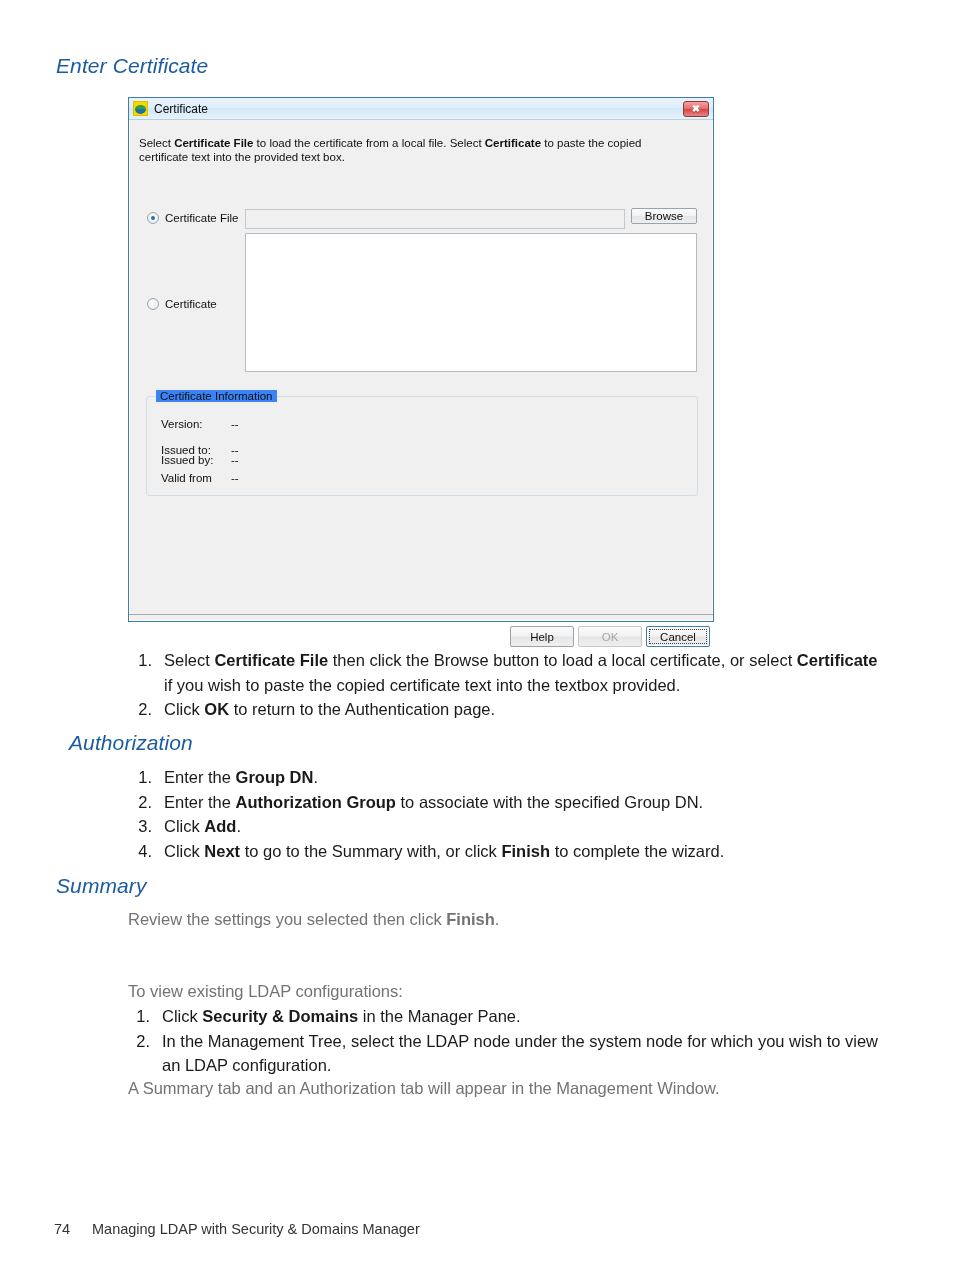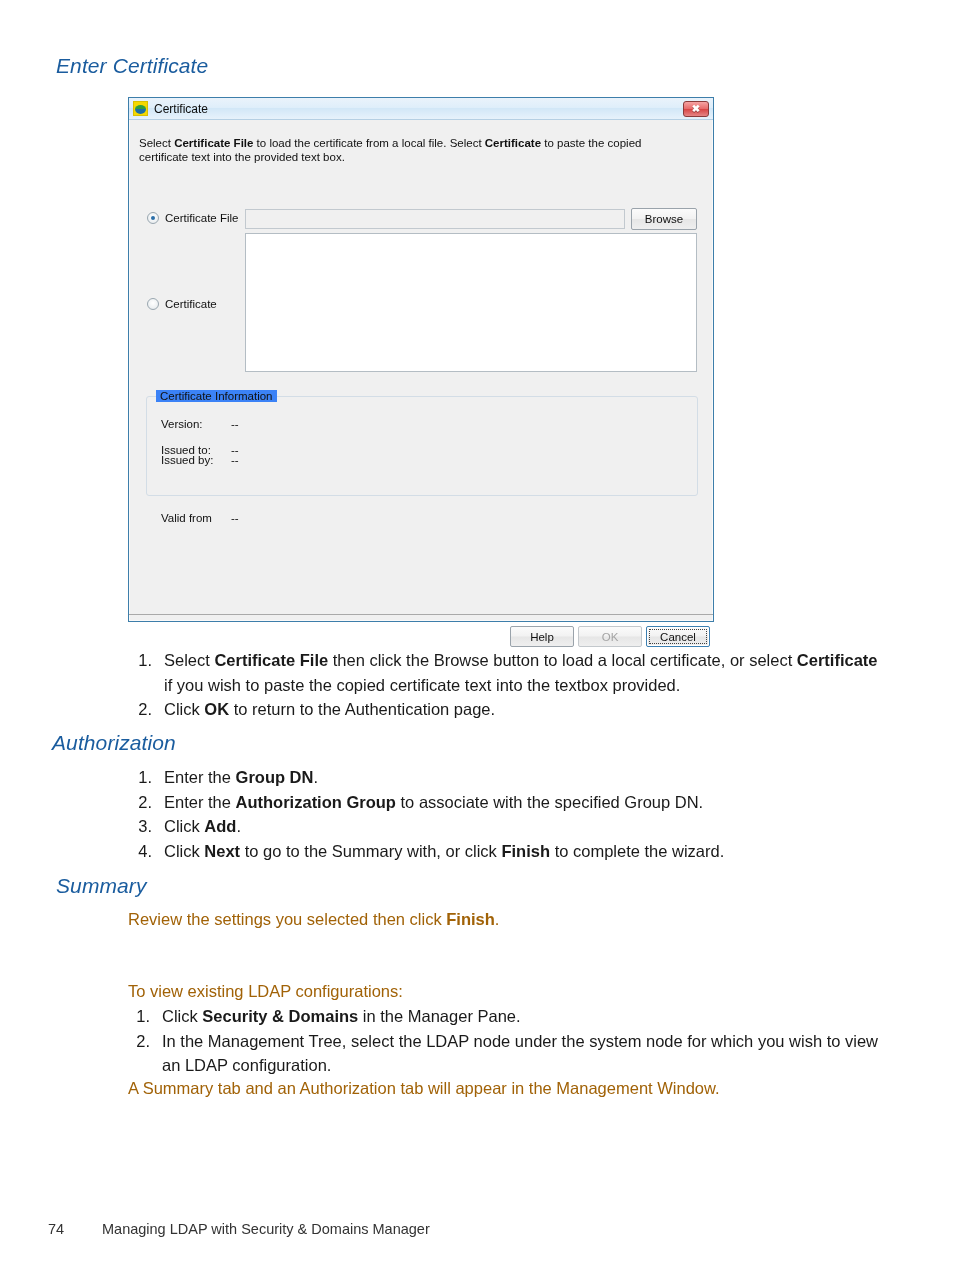--- a/index.html
+++ b/index.html
@@ -35,21 +35,21 @@
     color: #1a5c9e;
     font-size: 27px;
     font-weight: 400;
     letter-spacing: 0.1px;
     white-space: nowrap;
   }
   .body-text {
     position: absolute;
     font-size: 16.5px;
     line-height: 24px;
-    color: #a16207;
+    color: #737373;
   }
   .ol {
     position: absolute;
     font-size: 16.5px;
     line-height: 24.5px;
     color: #1a1a1a;
   }
   .ol-row {
     display: flex;
     align-items: flex-start;
@@ -59,26 +59,26 @@
     flex: 0 0 36px;
     text-align: right;
     padding-right: 12px;
     box-sizing: border-box;
   }
   .ol-txt { flex: 1 1 auto; }
   b { font-weight: bold; }
 
   .footer {
     position: absolute;
-    left: 48px;
+    left: 54px;
     top: 1221px;
     font-size: 14.5px;
     color: #333333;
     display: flex;
-    gap: 16px;
+    gap: 0;
     white-space: nowrap;
   }
   .footer .pg { width: 38px; display: inline-block; }
 
   
   .dialog {
     position: absolute;
     left: 128px;
     top: 97px;
     width: 586px;
@@ -303,42 +303,42 @@
         <span>Certificate File</span>
       </div>
 
       <div class="radio" style="left:18px; top:178px;">
         <span class="dot"></span>
         <span>Certificate</span>
       </div>
 
       <div class="file-input" style="left:116px; top:89px; width:380px; height:20px;" title=""></div>
 
-      <div class="btn" style="left:502px; top:88px; width:66px; height:22px;">
+      <div class="btn" style="left:502px; top:88px; width:66px; height:16px;">
         <span>Browse</span>
       </div>
 
       <div class="textarea" style="left:116px; top:113px; width:452px; height:139px;"></div>
 
       <div class="groupbox" style="left:17px; top:276px; width:552px; height:100px;"></div>
       <div class="groupbox-title" style="left:27px; top:270px;">Certificate Information</div>
 
       <div class="info-row" style="left:32px; top:298px;">
         <span class="info-label">Version:</span>
         <span class="info-value">--</span>
       </div>
       <div class="info-row" style="left:32px; top:324px;">
         <span class="info-label">Issued to:</span>
         <span class="info-value">--</span>
       </div>
       <div class="info-row" style="left:32px; top:334px;">
         <span class="info-label">Issued by:</span>
         <span class="info-value">--</span>
       </div>
-      <div class="info-row" style="left:32px; top:352px;margin-top:40px;">
+      <div class="info-row" style="left:32px; top:352px;">
         <span class="info-label">Valid from</span>
         <span class="info-value">--</span>
       </div>
 
       <div class="dlg-sep" style="top:494px;"></div>
 
       <div class="btn" style="left:381px; top:506px; width:64px; height:21px;">
         <span>Help</span>
       </div>
       <div class="btn disabled" style="left:449px; top:506px; width:64px; height:21px;">
@@ -356,21 +356,21 @@
     <div class="ol-row">
       <span class="ol-num">1.</span>
       <span class="ol-txt"><span>Select </span><b>Certificate File</b><span> then click the Browse button to load a local certificate, or select </span><b>Certificate</b><span> if you wish to paste the copied certificate text into the textbox provided.</span></span>
     </div>
     <div class="ol-row">
       <span class="ol-num">2.</span>
       <span class="ol-txt"><span>Click </span><b>OK</b><span> to return to the Authentication page.</span></span>
     </div>
   </div>
 
-  <div class="h2" style="left:52px; top:731px;">Authorization</div>
+  <div class="h2" style="left:69px; top:731px;">Authorization</div>
 
   <div class="ol" style="left:128px; top:765px; width:750px;">
     <div class="ol-row">
       <span class="ol-num">1.</span>
       <span class="ol-txt"><span>Enter the </span><b>Group DN</b><span>.</span></span>
     </div>
     <div class="ol-row">
       <span class="ol-num">2.</span>
       <span class="ol-txt"><span>Enter the </span><b>Authorization Group</b><span> to associate with the specified Group DN.</span></span>
     </div>

